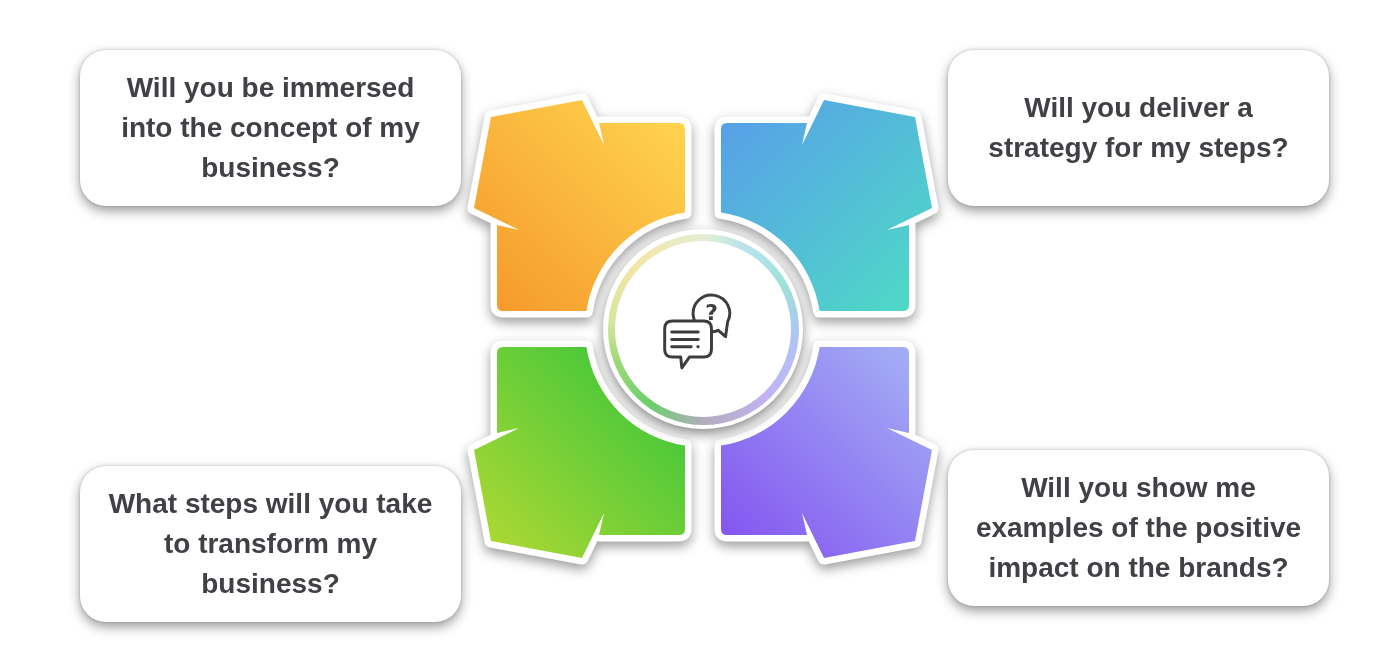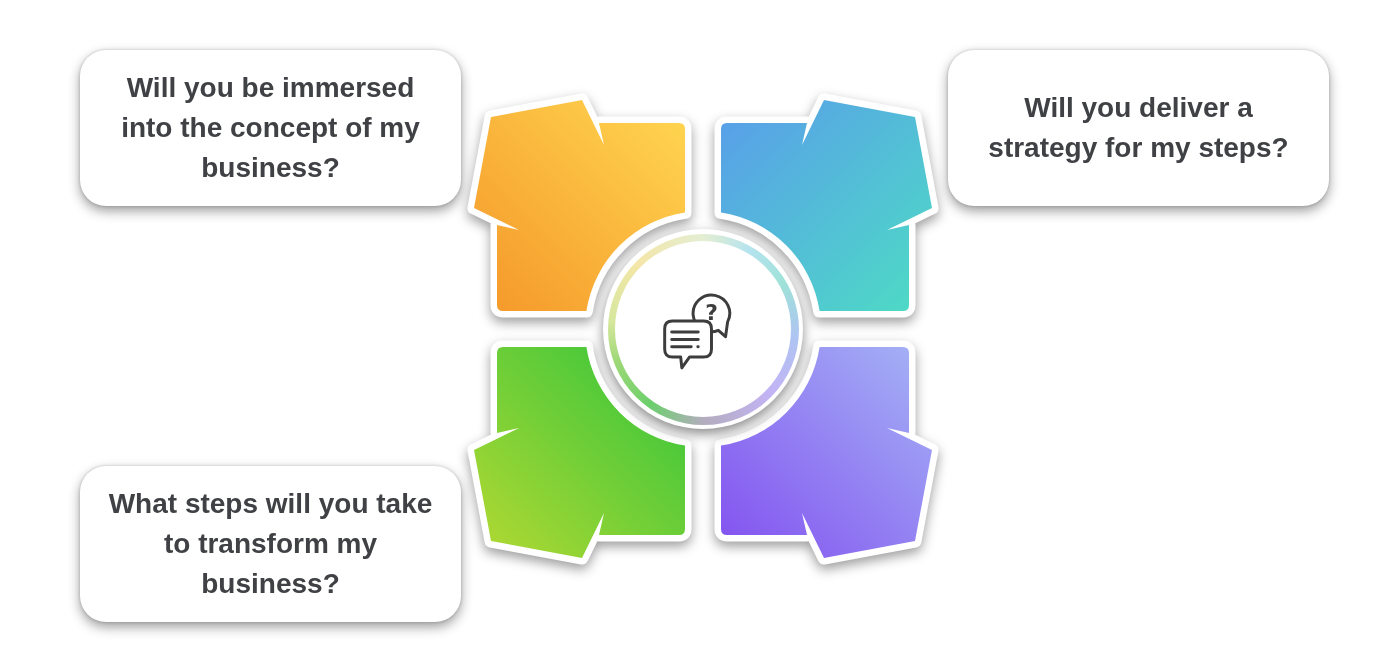--- a/index.html
+++ b/index.html
@@ -100,20 +100,23 @@
 
   <div class="box box-tl">
     <span>Will you be immersed into the concept of my business?</span>
   </div>
   <div class="box box-tr">
     <span>Will you deliver a strategy for my steps?</span>
   </div>
   <div class="box box-bl">
     <span>What steps will you take to transform my business?</span>
   </div>
+  <div class="box box-br">
+    <span>Will you show me examples of the positive impact on the brands?</span>
+  </div>
 
   <svg class="arrows" viewBox="0 0 520 520" width="520" height="520">
     <defs>
       <linearGradient id="grad-tl" gradientUnits="userSpaceOnUse" x1="54" y1="242" x2="242" y2="54">
         <stop offset="0" stop-color="#F59A2B"></stop>
         <stop offset="1" stop-color="#FFD44F"></stop>
       </linearGradient>
       <linearGradient id="grad-tr" gradientUnits="userSpaceOnUse" x1="278" y1="54" x2="466" y2="242">
         <stop offset="0" stop-color="#58A0E8"></stop>
         <stop offset="1" stop-color="#4ED9C6"></stop>

